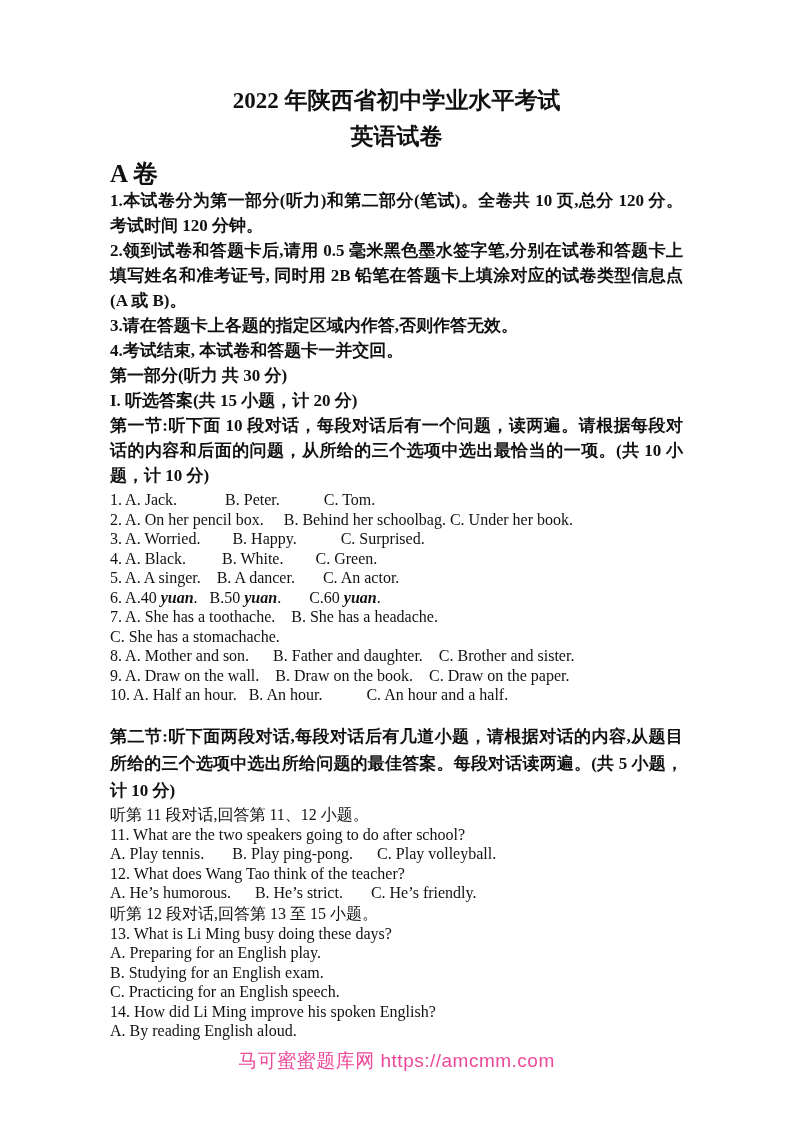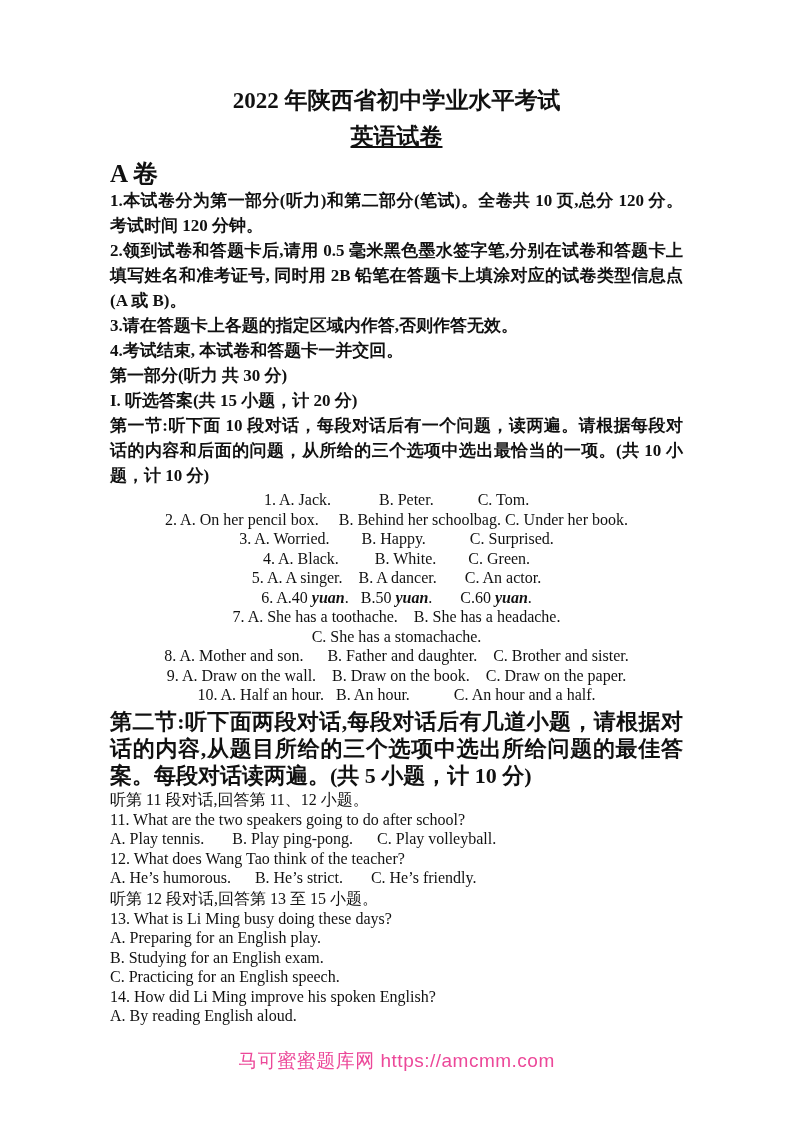--- a/index.html
+++ b/index.html
@@ -25,59 +25,57 @@
     text-align: center;
     line-height: 30px;
     margin: 0;
   }
   .subject {
     font-size: 23px;
     font-weight: 700;
     text-align: center;
     line-height: 30px;
     margin-top: 6px;
-    text-decoration: underline;
   }
   .paper-type {
     font-size: 25px;
     font-weight: 700;
     line-height: 28px;
     margin-top: 8px;
   }
   .cn {
     font-size: 17px;
     font-weight: 700;
     line-height: 25px;
     text-align: justify;
     margin: 0;
   }
   .cn2 {
-    font-size: 22px;
+    font-size: 17px;
     font-weight: 700;
     line-height: 27px;
     text-align: justify;
     margin: 0;
   }
   .cn-light {
     font-size: 16px;
     font-weight: 400;
     line-height: 21px;
     margin: 0;
   }
   .eng {
     font-size: 16px;
     font-weight: 400;
     line-height: 19.5px;
     white-space: pre-wrap;
     margin: 0;
   }
   .eng-block {
     margin-top: 2px;
-    margin-bottom: 3px;
-    text-align: center;
+    margin-bottom: 18px;
   }
   .it {
     font-style: italic;
     font-weight: bold;
   }
   .footer {
     position: absolute;
     top: 1048px;
     left: 0;
     width: 793px;

